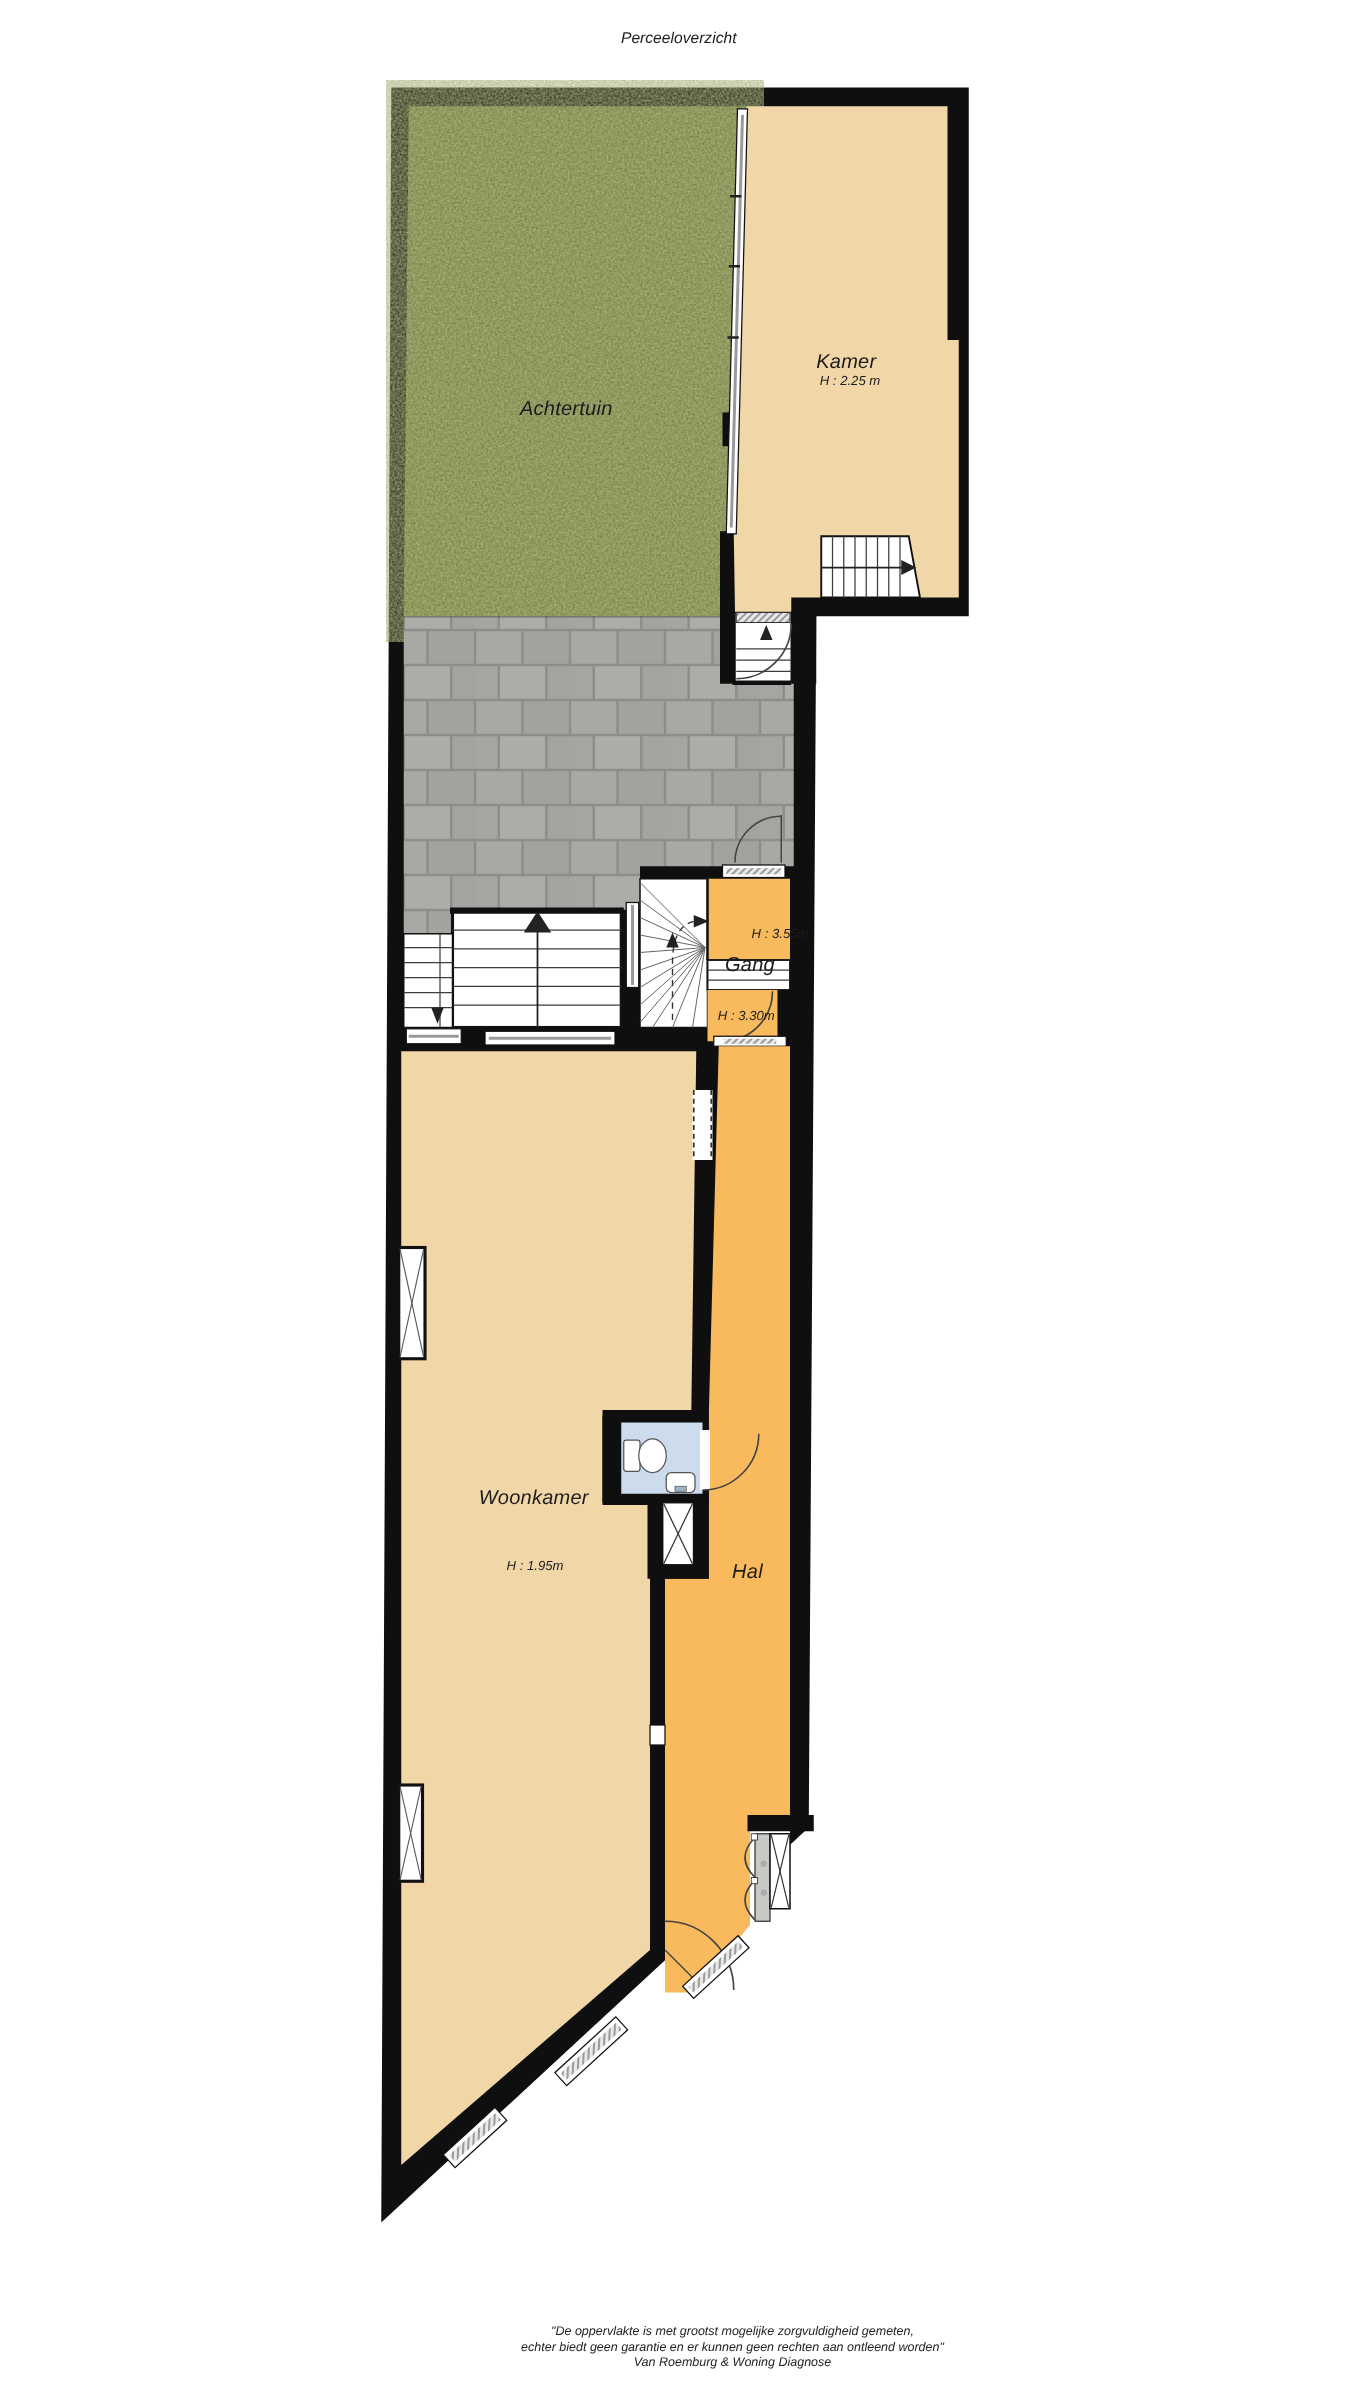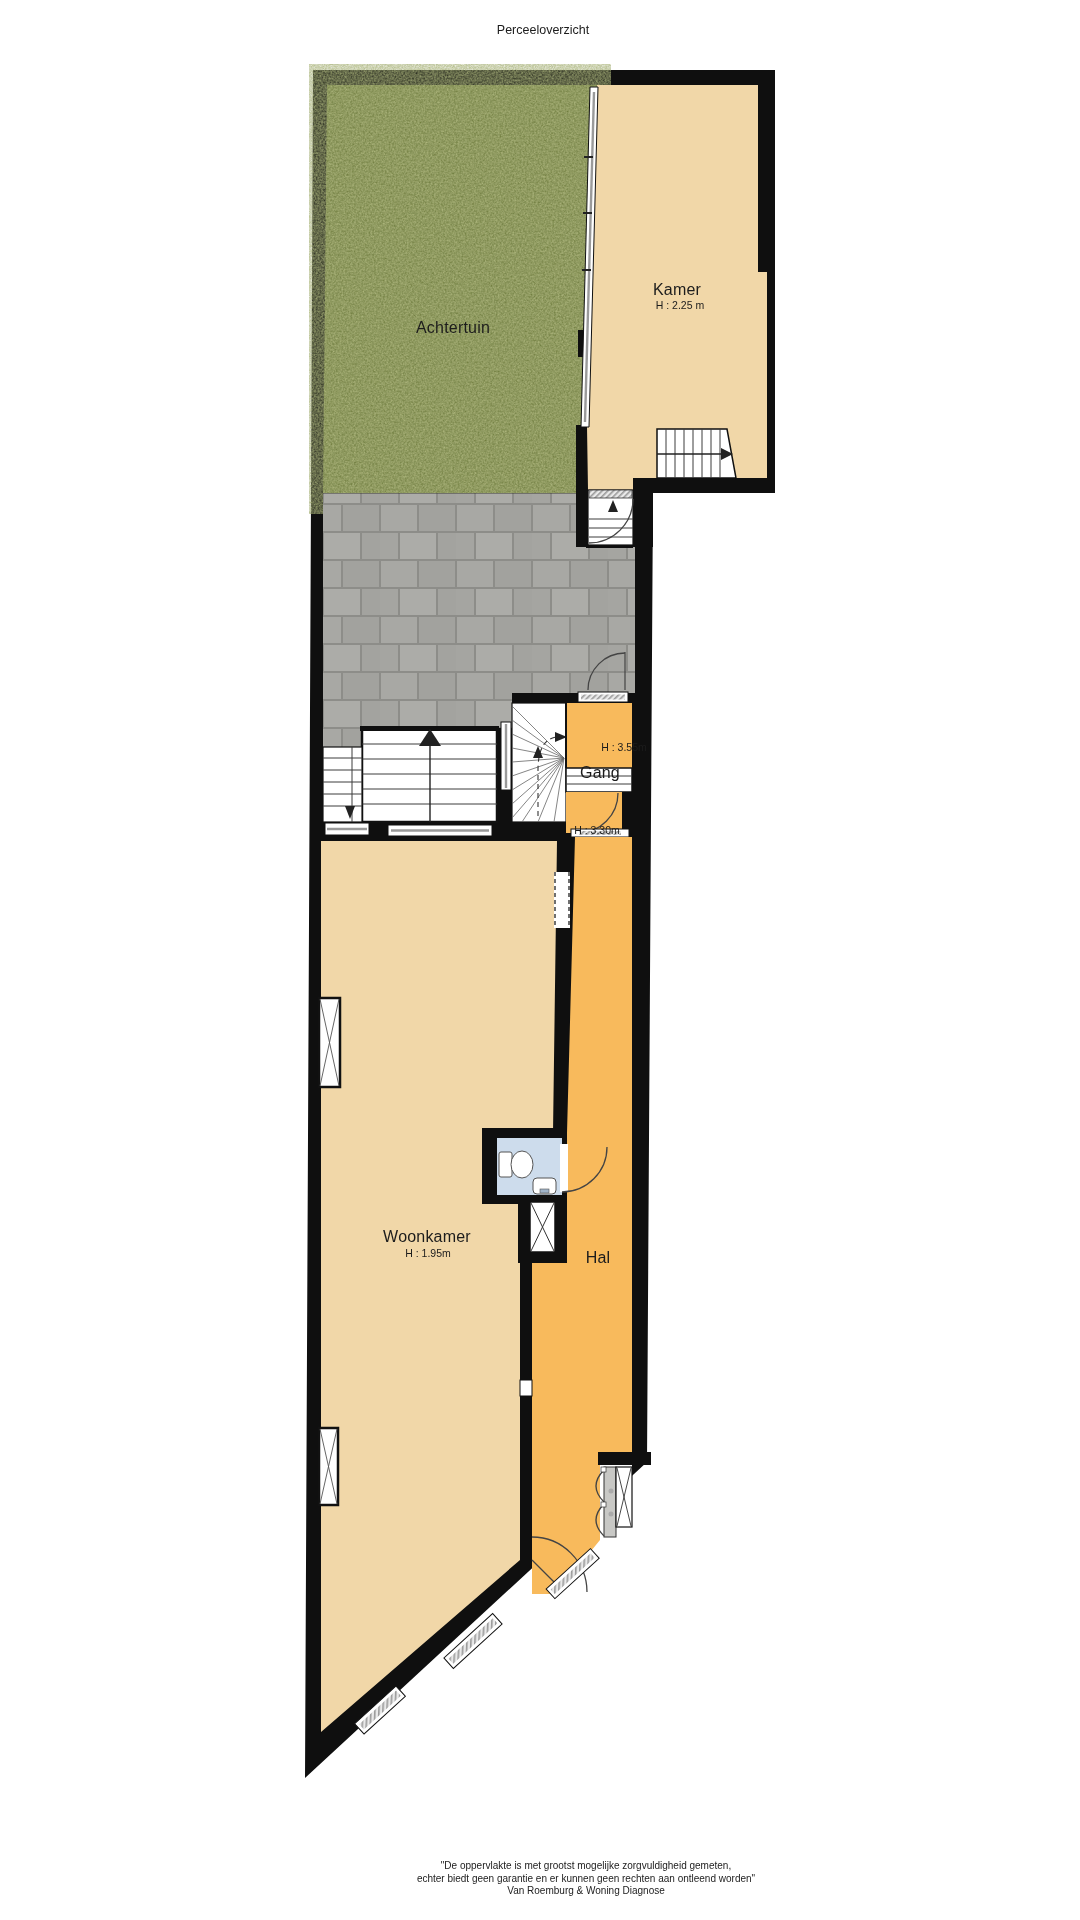--- a/index.html
+++ b/index.html
@@ -1,17 +1,17 @@
 <!DOCTYPE html>
 <html style="--page_bg: #ffffff; --wall: #0f0f0f; --room_beige: #f1d7a8; --room_orange: #f8ba5c; --toilet_blue: #cddcec; --grass_green: #67742f; --paving_gray: #a8a8a4; --paving_joint: #8d8d89;"><head>
 <meta charset="utf-8">
 <style>
   html,body{margin:0;padding:0;background:#ffffff;}
   #page{position:relative;width:1034px;height:1920px;background:var(--page_bg,#fff);
-        font-family:"Liberation Sans", sans-serif;overflow:hidden;}
+        font-family:"Liberation Sans", sans-serif;overflow:hidden;font-style:italic;}
   #plan-svg{position:absolute;left:0;top:0;}
   .lbl{position:absolute;transform:translate(-50%,-50%);color:#1c1c1c;white-space:nowrap;
        font-family:"Liberation Sans", sans-serif;}
   .room-name{font-size:16px;letter-spacing:.2px;}
   .room-h{font-size:10.5px;}
   .title{font-size:12.5px;}
   .footer{position:absolute;left:586px;top:1860px;transform:translateX(-50%);
           text-align:center;font-size:10px;line-height:12.6px;color:#222;white-space:nowrap;}
   
   .wall{fill:var(--wall,#0f0f0f);}
@@ -272,23 +272,23 @@
   </svg>
 
   <div class="lbl room-name" style="left:453px;top:328px;">Achtertuin</div>
 
   <div class="lbl room-name" style="left:677px;top:290px;">Kamer</div>
   <div class="lbl room-h" style="left:680px;top:305px;">H : 2.25 m</div>
 
   <div class="lbl room-name" style="left:600px;top:773px;">Gang</div>
   <div class="lbl room-h" style="left:624px;top:747px;">H : 3.55m</div>
 
-  <div class="lbl room-h" style="left:597px;top:830px;">H : 3.30m</div>
-
-  <div class="lbl room-name" style="left:427px;top:1237px;text-align:right;">Woonkamer</div>
+  <div class="lbl room-h" style="left:597px;top:813px;">H : 3.30m</div>
+
+  <div class="lbl room-name" style="left:427px;top:1199px;text-align:right;">Woonkamer</div>
   <div class="lbl room-h" style="left:428px;top:1253px;">H : 1.95m</div>
 
   <div class="lbl room-name" style="left:598px;top:1258px;">Hal</div>
 
   <div class="footer">
     <div>"De oppervlakte is met grootst mogelijke zorgvuldigheid gemeten,</div>
     <div>echter biedt geen garantie en er kunnen geen rechten aan ontleend worden"</div>
     <div>Van Roemburg &amp; Woning Diagnose</div>
   </div>
 </div>

